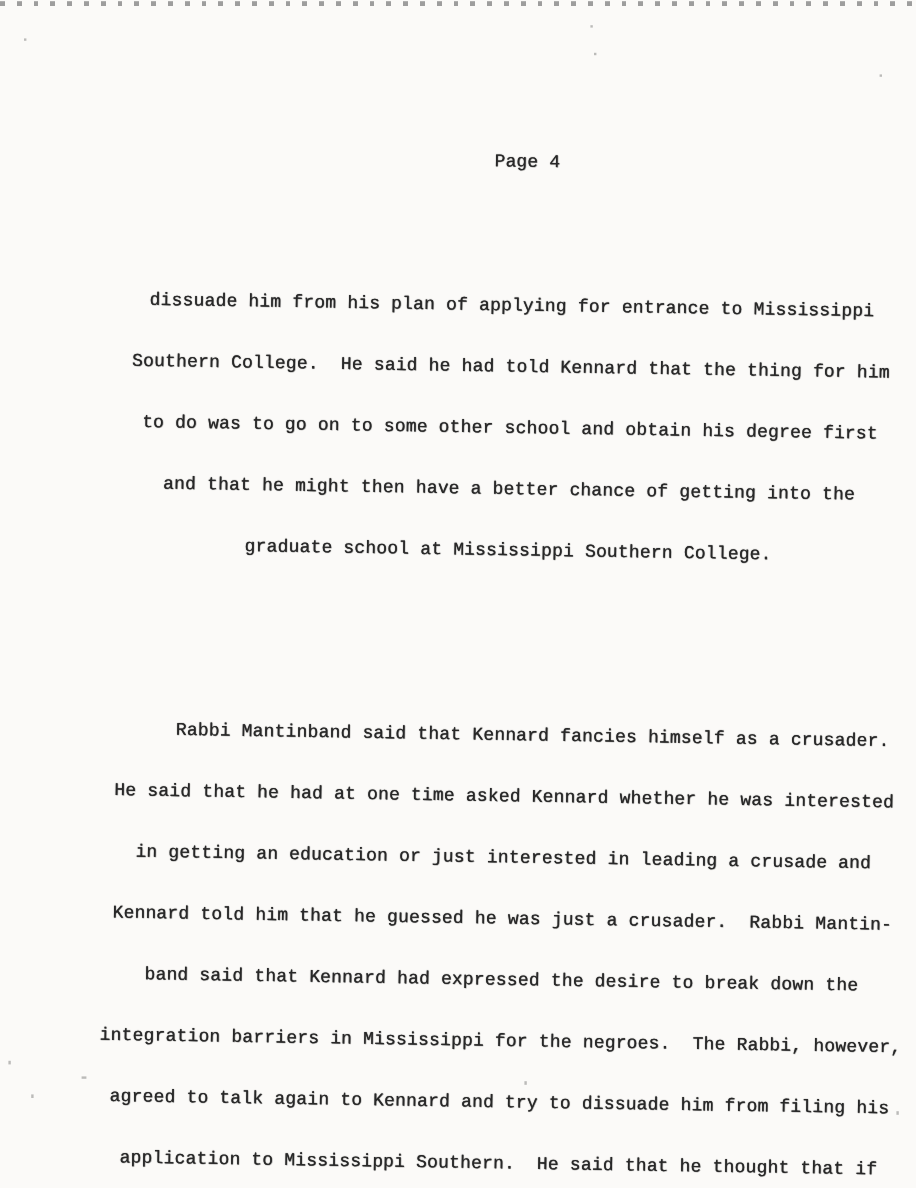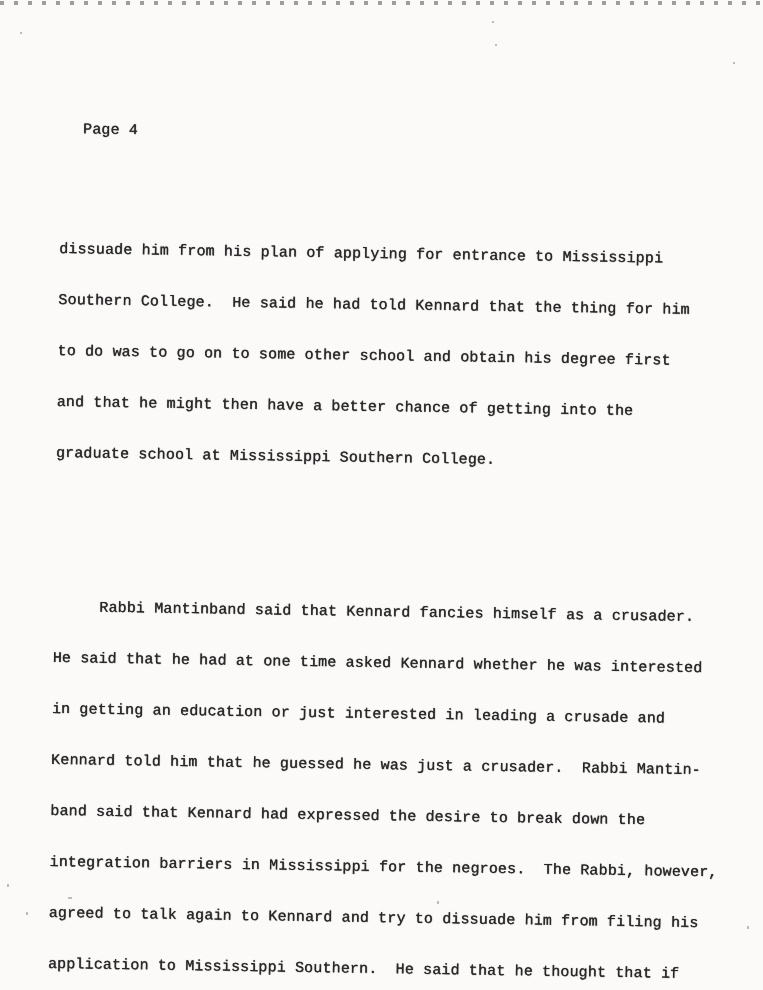--- a/index.html
+++ b/index.html
@@ -3,21 +3,21 @@
 <meta charset="utf-8">
 <style>
   html,body{margin:0;padding:0;}
   body{
     width:763px;height:990px;
     background:#fbfaf8;
     overflow:hidden;
     position:relative;
     font-family:"Liberation Mono","DejaVu Sans Mono",monospace;
   }
-  .sheet{position:absolute;inset:0;}
+  .sheet{position:absolute;inset:0;text-align:center;}
   
   .perforation{
     position:absolute;top:1px;left:0;right:0;height:4px;
     background:repeating-linear-gradient(90deg,#8d8d8d 0 4px,transparent 4px 14px);
     opacity:.85;
   }
   
   .doc{
     position:absolute;left:62px;top:70px;width:735px;
     transform:rotate(0.9deg);

